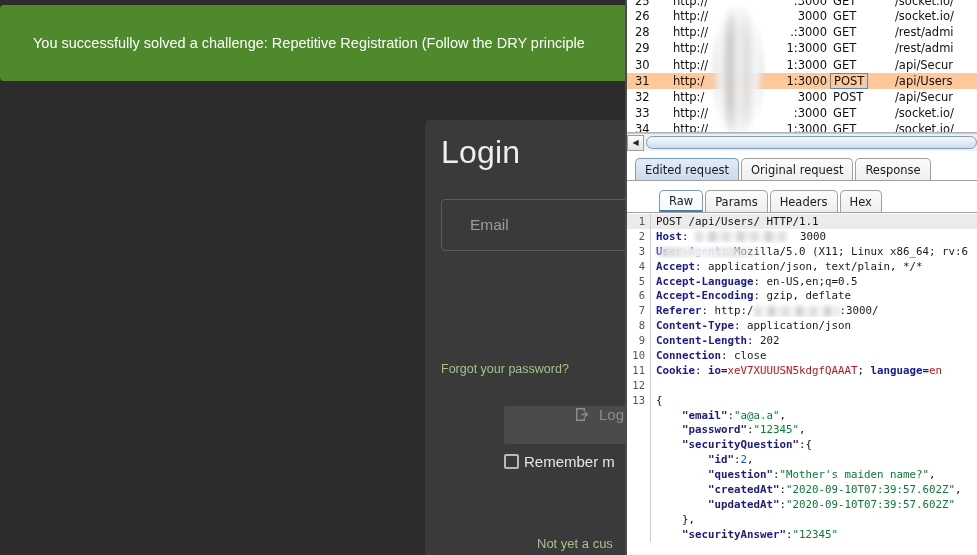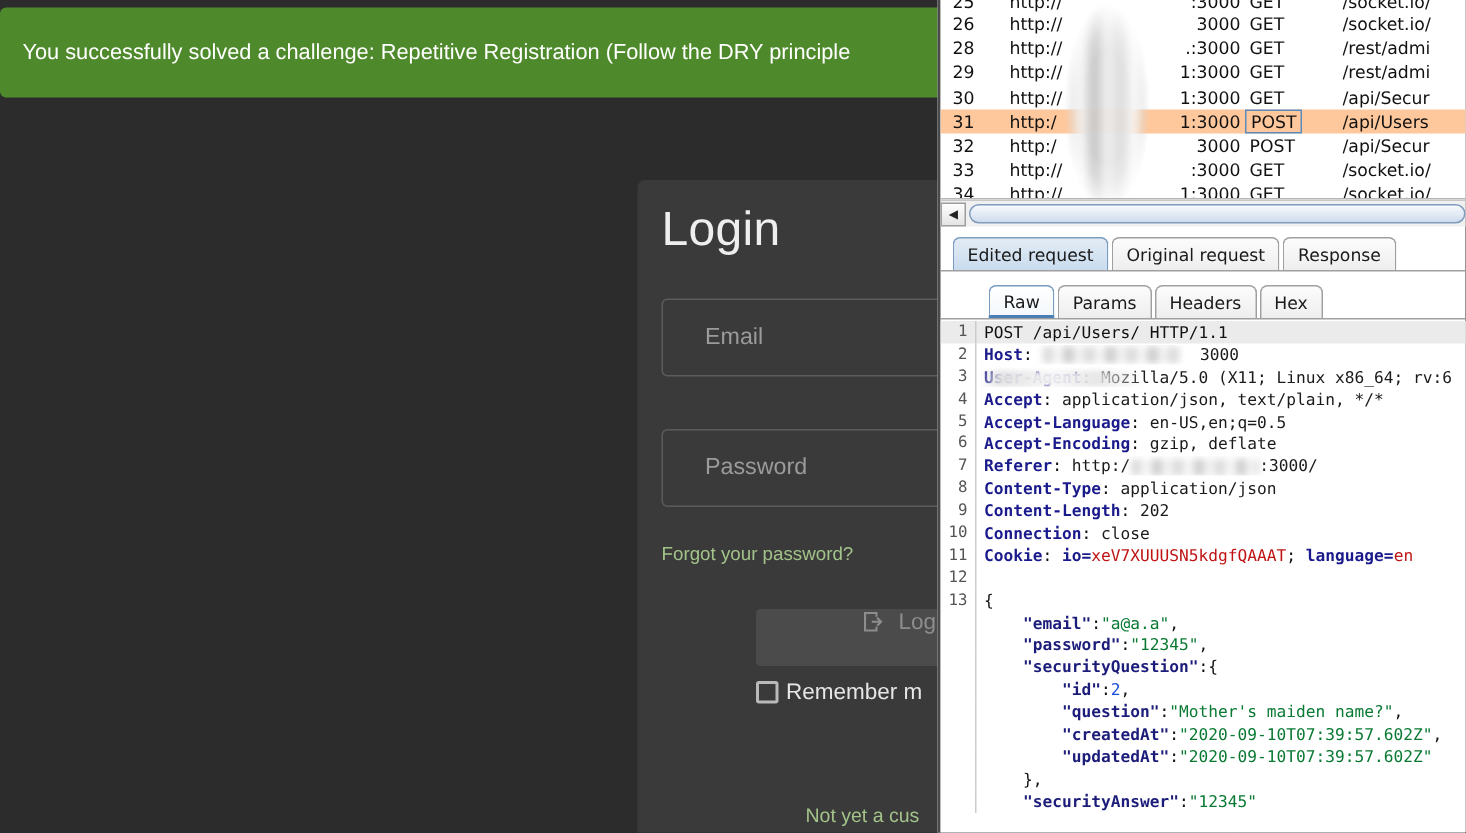--- a/index.html
+++ b/index.html
@@ -13,25 +13,25 @@
 
   
   #page {
     position: absolute; left: 0; top: 0; width: 977px; height: 555px;
     background: #2c2c2c;
   }
 
   
   #snackbar {
     position: absolute; left: 0; top: 5px;
-    width: 632px; height: 60px;
+    width: 632px; height: 76px;
     background: #4e8a2b;
     border-radius: 4px;
     display: flex; align-items: center;
-    padding-left: 15px;
+    padding-left: 33px;
     overflow: hidden;
   }
   #snackbar .msg {
     color: #ffffff;
     font-size: 14.5px;
     font-family: "Liberation Sans", sans-serif;
     white-space: nowrap;
   }
 
   
@@ -332,23 +332,20 @@
     <span class="msg">You successfully solved a challenge: Repetitive Registration (Follow the DRY principle</span>
   </div>
 
   <div id="login-card">
     <div id="login-title">Login</div>
 
     <div class="field" id="email-field">
       <span class="ph">Email</span>
     </div>
 
-    <div class="field" id="password-field">
-      <span class="ph">Password</span>
-    </div>
 
     <div id="forgot-link">Forgot your password?</div>
 
     <div id="login-button">
       <span class="login-icon">
         <svg width="17" height="17" viewBox="0 0 17 17">
           <path d="M2 2 H11 V5.2 H9.6 V3.4 H3.4 V13.6 H9.6 V11.8 H11 V15 H2 Z" fill="#8d8d8d"></path>
           <path d="M7.2 8.5 H13.2 M10.7 5.9 L13.4 8.5 L10.7 11.1" stroke="#8d8d8d" stroke-width="1.4" fill="none"></path>
         </svg>
       </span>

